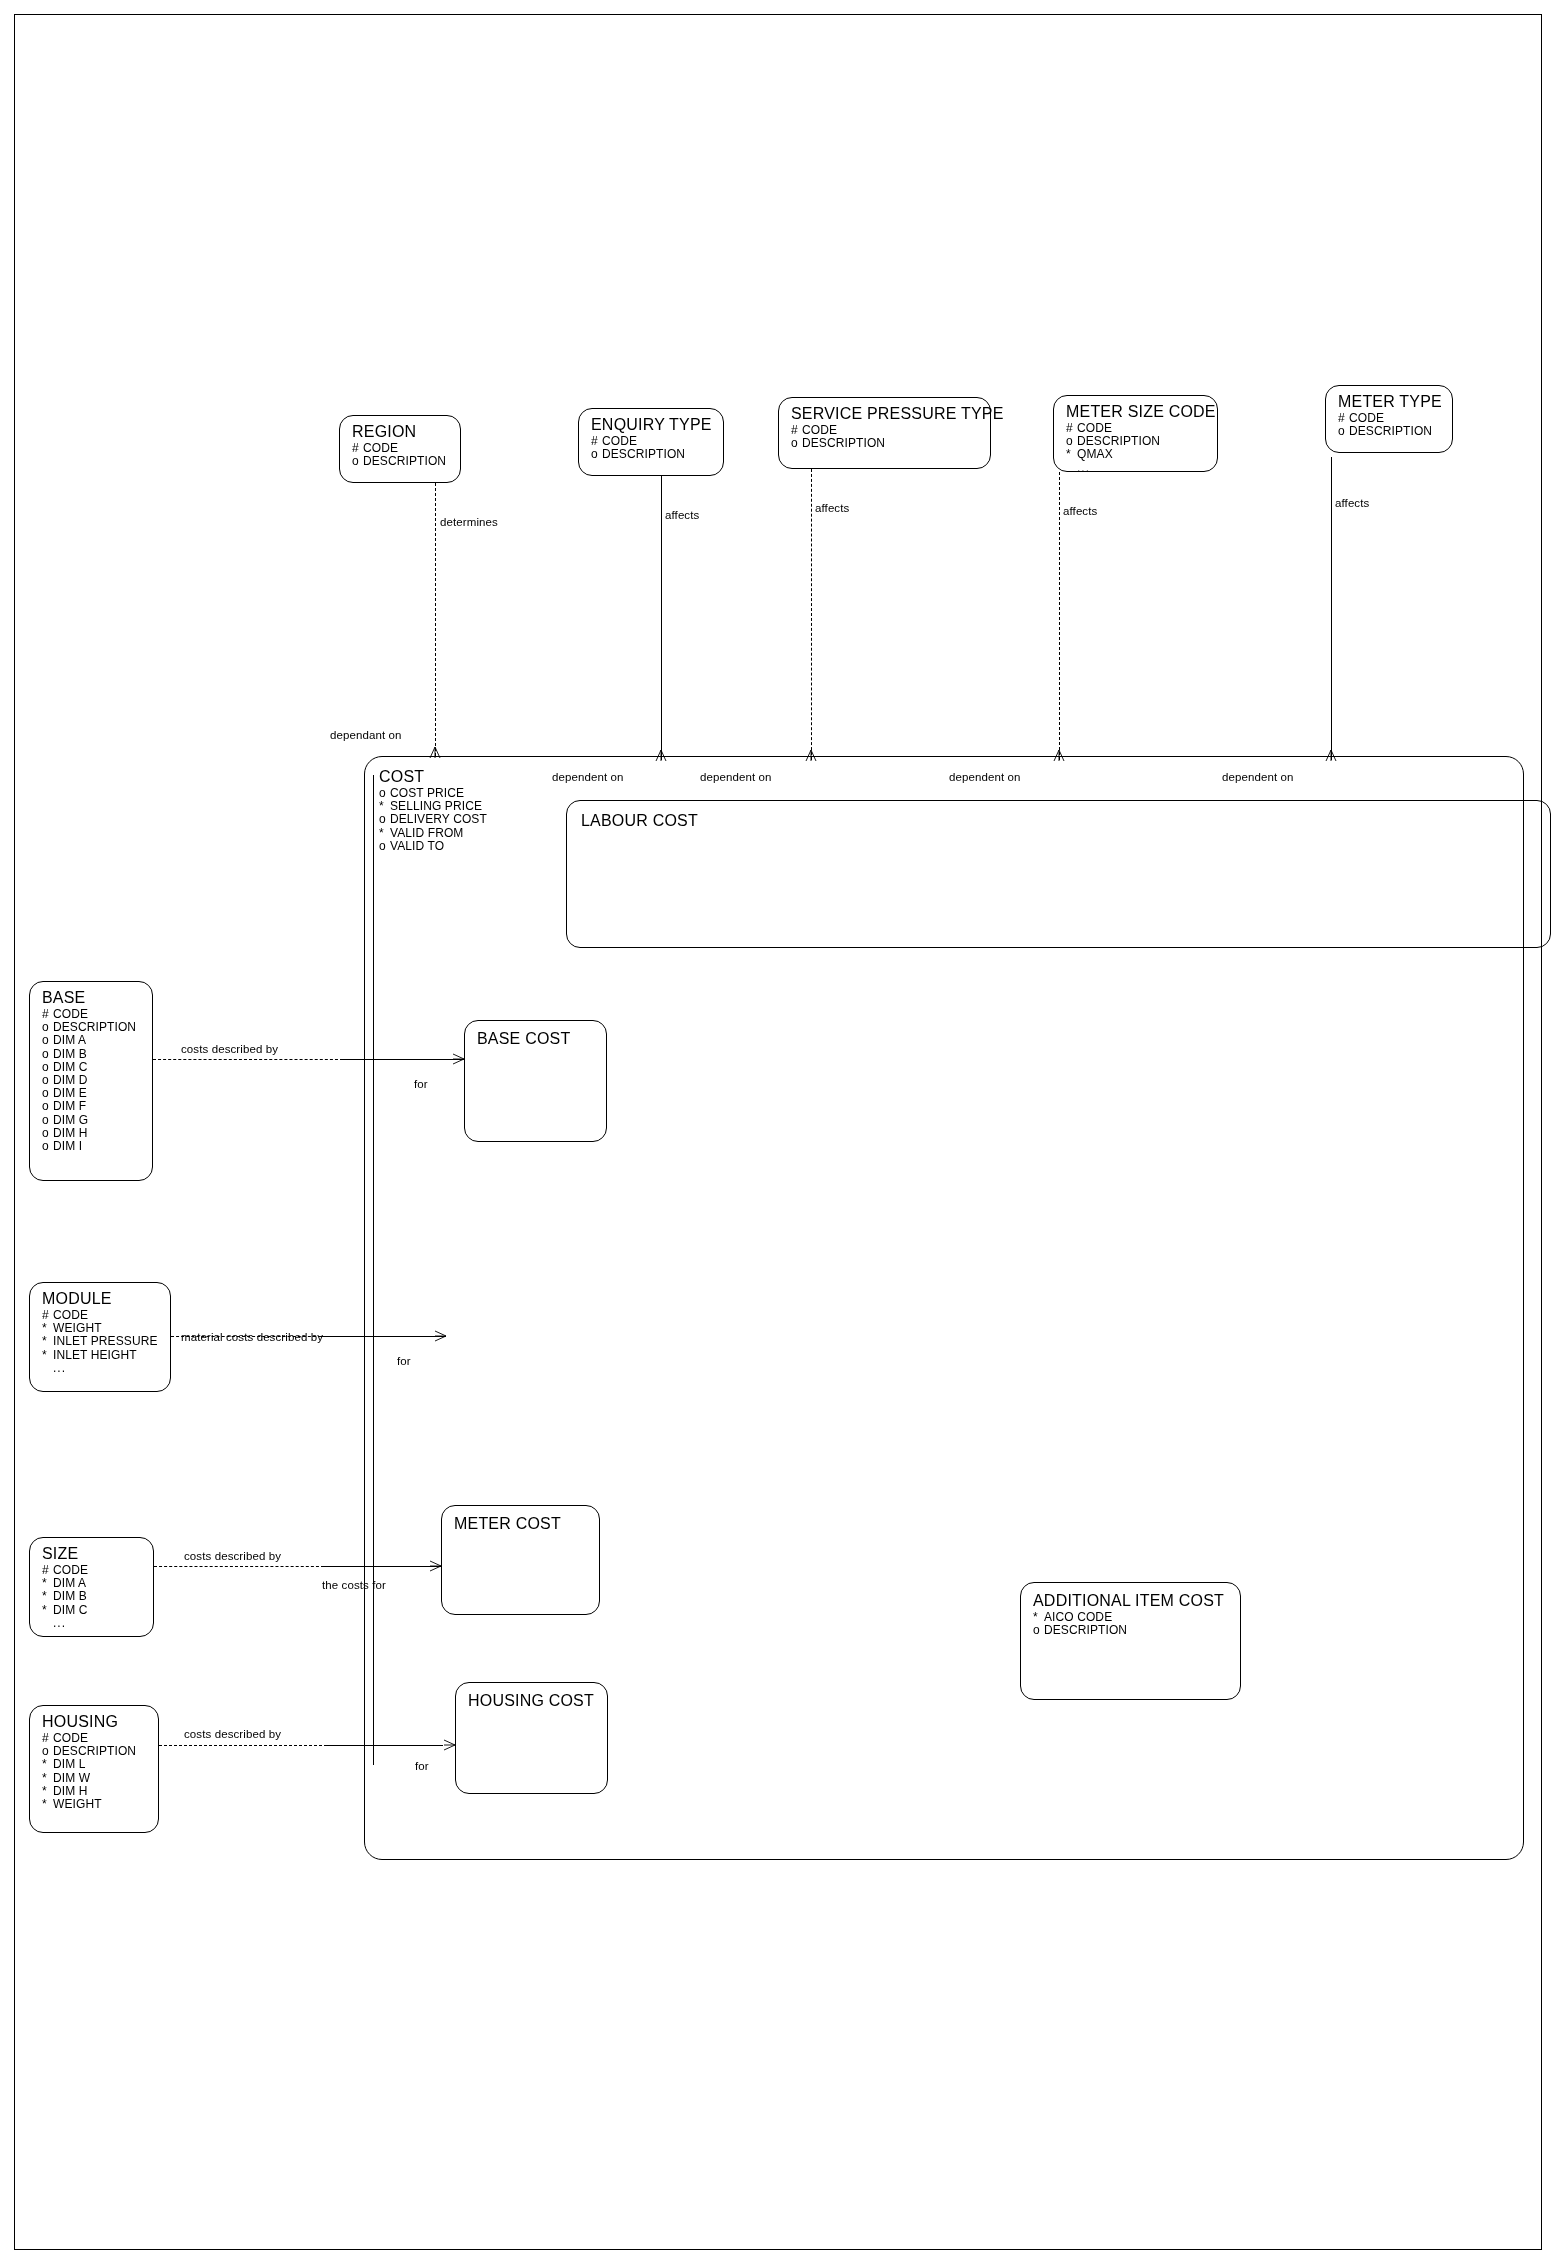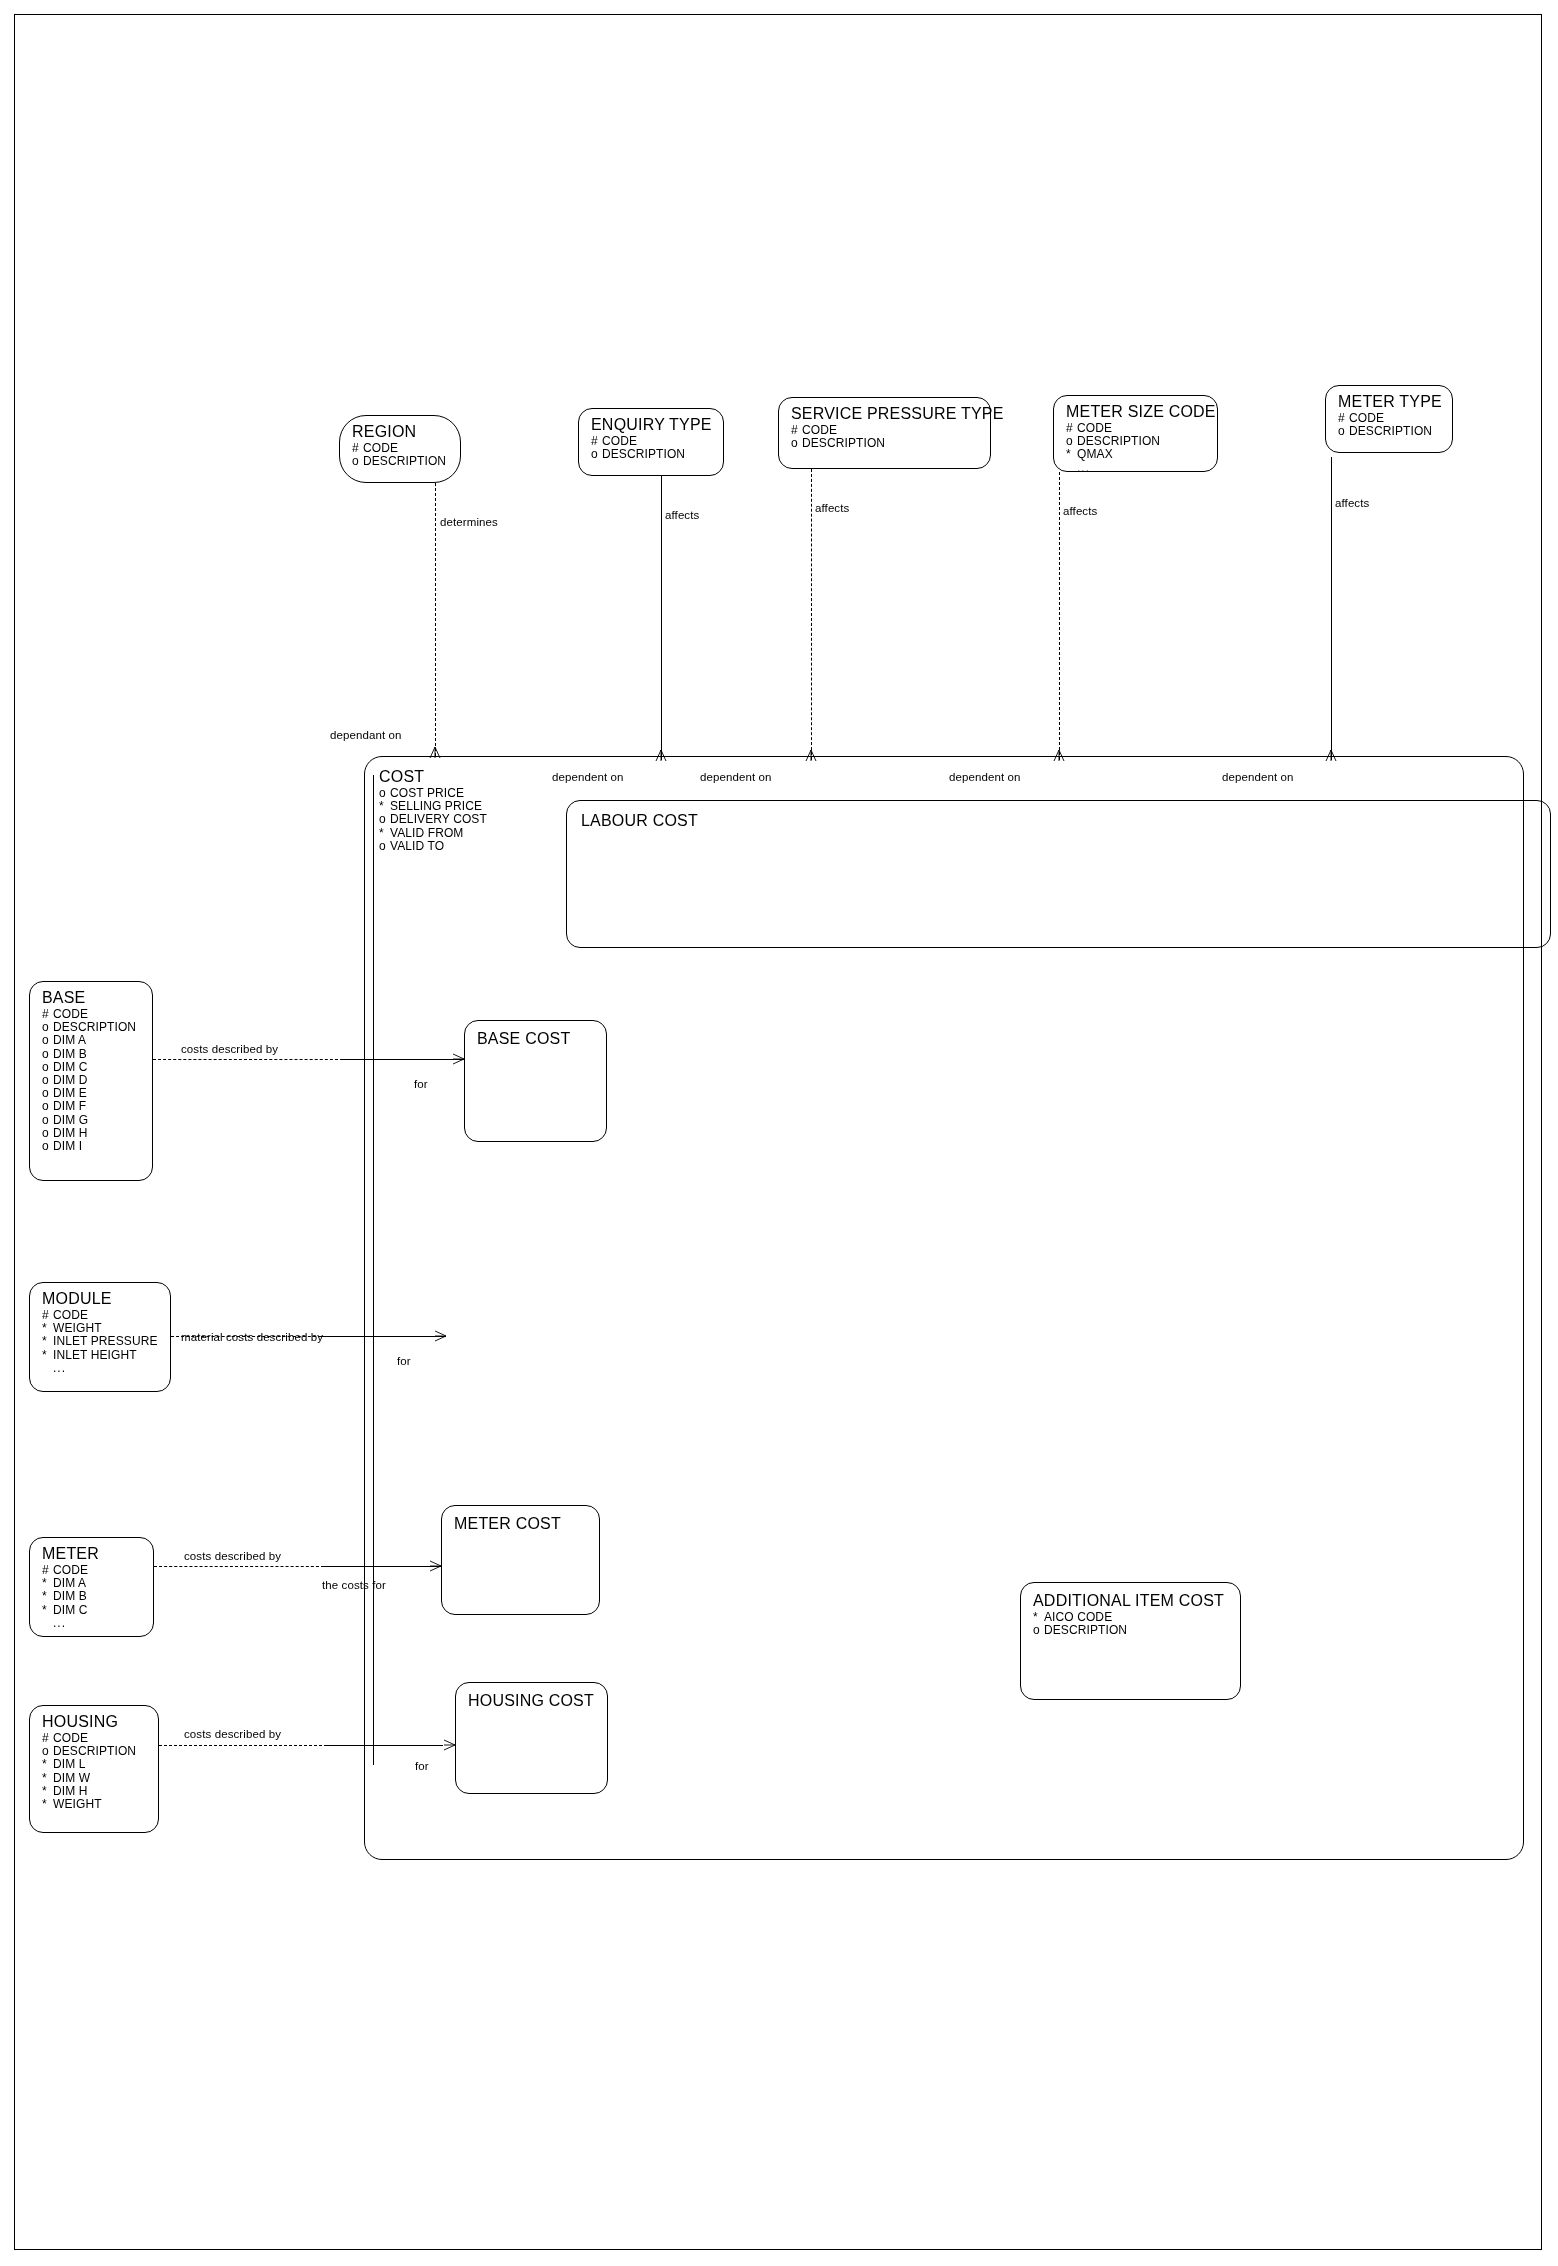--- a/index.html
+++ b/index.html
@@ -99,21 +99,21 @@
     height: 12px;
   }
   svg { display: block; overflow: visible; }
 </style>
 </head>
 <body>
 
 <div id="page">
   <div class="page-frame"></div>
 
-  <div class="ent" style="left:339px; top:415px; width:122px; height:68px;border-radius:27px;">
+  <div class="ent" style="left:339px; top:415px; width:122px; height:68px;">
     <div class="title">REGION</div>
     <div class="attrs">
       <div class="attr"><span class="mk">#</span><span>CODE</span></div>
       <div class="attr"><span class="mk">o</span><span>DESCRIPTION</span></div>
     </div>
   </div>
 
   <div class="ent" style="left:578px; top:408px; width:146px; height:68px;">
     <div class="title">ENQUIRY TYPE</div>
     <div class="attrs">
@@ -258,21 +258,21 @@
   <div class="hline" style="left:321px; top:1336px; width:125px;"></div>
   <div class="foot-left" style="left:434px; top:1330px;">
     <svg width="13" height="13" viewBox="0 0 13 13">
         <path d="M12 6 L1 1 M12 6 L1 6 M12 6 L1 11" stroke="#000" stroke-width="0.9" fill="none"></path>
       </svg>
   </div>
   <div class="lbl" style="left:181px; top:1320px;margin-top:11px;">material costs described by</div>
   <div class="lbl" style="left:397px; top:1355px;">for</div>
 
   <div class="ent" style="left:29px; top:1537px; width:125px; height:100px;">
-    <div class="title">METER</div>
+    <div class="title">SIZE</div>
     <div class="attrs">
       <div class="attr"><span class="mk">#</span><span>CODE</span></div>
       <div class="attr"><span class="mk">*</span><span>DIM A</span></div>
       <div class="attr"><span class="mk">*</span><span>DIM B</span></div>
       <div class="attr"><span class="mk">*</span><span>DIM C</span></div>
       <div class="attr"><span class="mk"></span><span class="dots">...</span></div>
     </div>
   </div>
 
   <div class="ent" style="left:441px; top:1505px; width:159px; height:110px; padding:8px 12px;">

